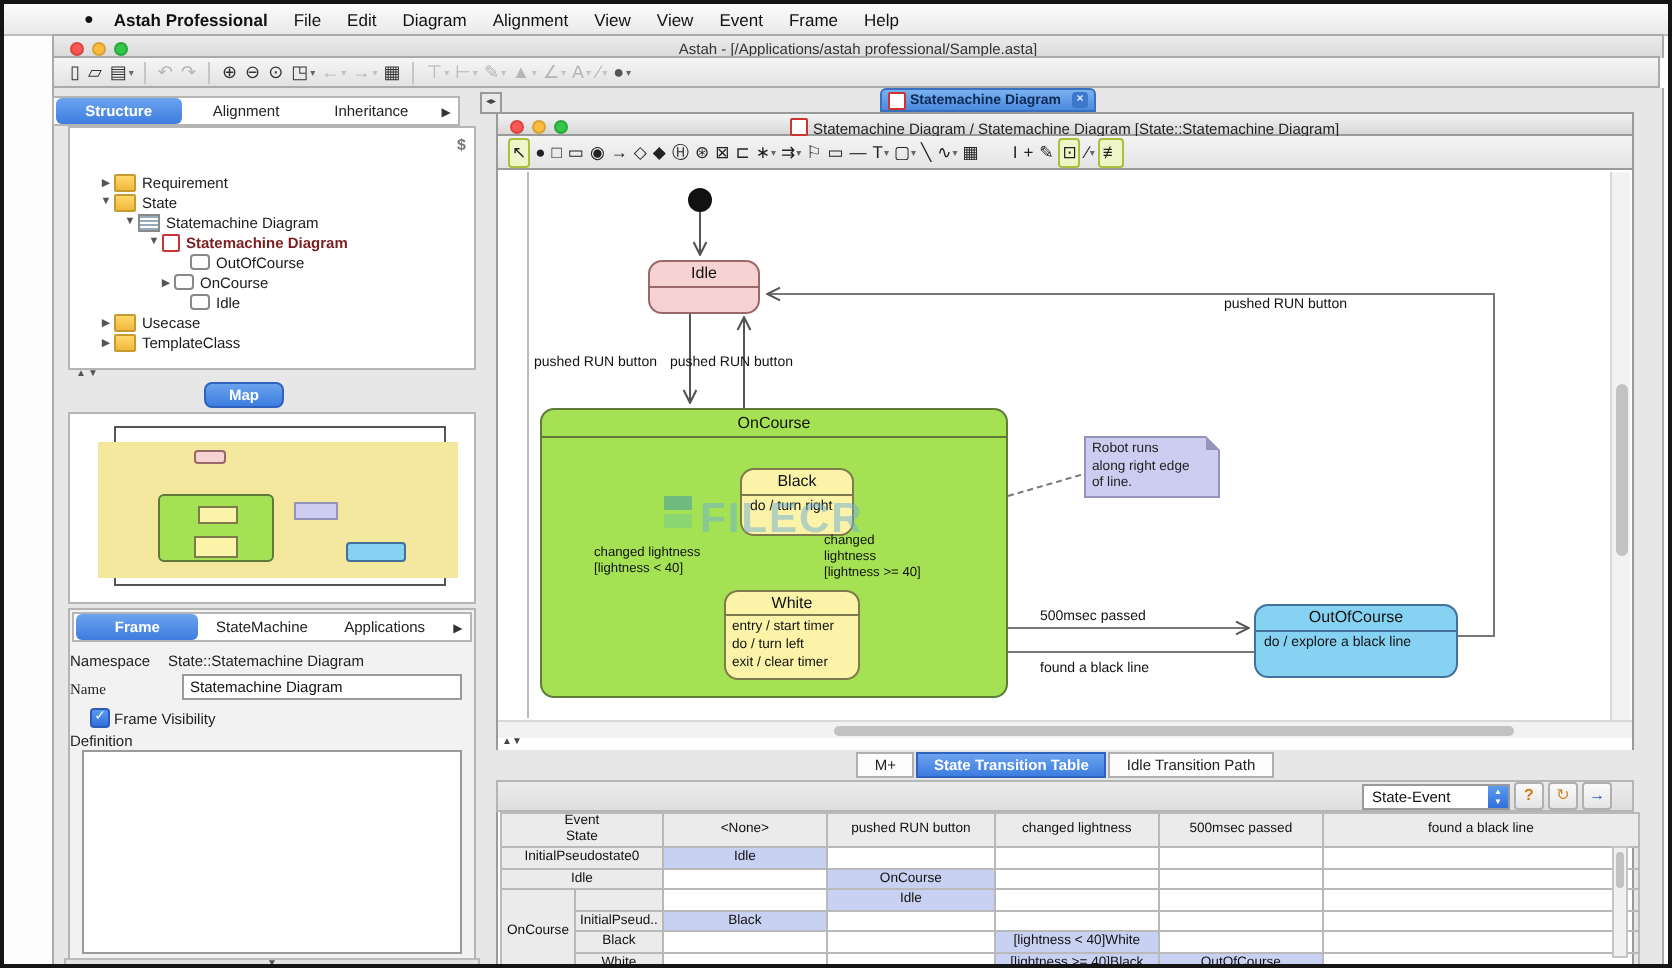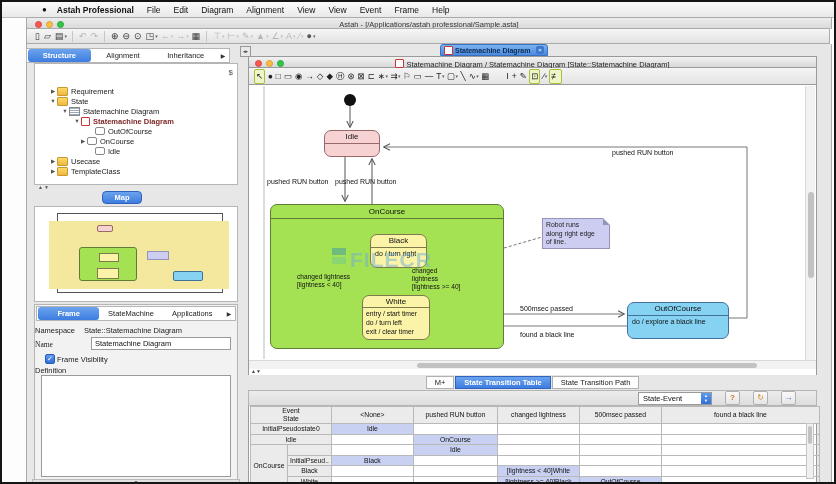--- a/index.html
+++ b/index.html
@@ -107,21 +107,21 @@
   .sbh{position:absolute;background:#f2f2f2;border-top:1px solid #d8d8d8;}
   .thumb{position:absolute;background:#c2c2c2;border-radius:4px;}
   
   #bsplit{left:247px;top:366px;width:567px;height:7px;font-size:5px;color:#444;line-height:7px;padding-left:2px;}
   #btabs{left:246px;top:373px;width:569px;height:15px;background:#e7e7e7;display:flex;justify-content:center;
          align-items:center;gap:1px;font-size:7.5px;}
   .btab{background:#fdfdfd;border:1px solid #b0b0b0;padding:1px 8px;line-height:9px;color:#222;}
   .btab.sel{background:linear-gradient(#6ca3ee,#3d7de0);color:#fff;border-color:#2f63bd;font-weight:bold;}
   #bctrl{left:246px;top:388px;width:569px;height:16px;background:linear-gradient(#ececec,#dedede);
          border:1px solid #b5b5b5;box-sizing:border-box;display:flex;align-items:center;justify-content:flex-end;
-         gap:13px;padding-right:20px;font-size:7.5px;}
+         gap:2px;padding-right:10px;font-size:7.5px;}
   #sel-box{width:72px;height:11px;background:#fff;border:1px solid #9a9a9a;display:flex;align-items:center;}
   #sel-box .val{flex:1;padding-left:4px;line-height:11px;color:#111;}
   #sel-box .step{width:10px;height:11px;background:linear-gradient(#5d9bf0,#2f6fd8);color:#fff;font-size:4px;
                  line-height:5px;text-align:center;}
   .cicon{width:13px;height:12px;border:1px solid #b0b0b0;background:linear-gradient(#fafafa,#e5e5e5);
          font-size:8px;text-align:center;line-height:12px;border-radius:2px;}
   .cicon.q{color:#d07818;font-weight:bold;}
   .cicon.r{color:#d08a2a;}
   .cicon.a{color:#2a5cc8;}
   
@@ -430,21 +430,21 @@
     <div class="thumb" style="left:1.5px;top:106px;width:6px;height:86px;"></div>
   </div>
   <div class="abs sbh" style="left:247px;top:358px;width:567px;height:8px;">
     <div class="thumb" style="left:168px;top:1.5px;width:340px;height:5px;"></div>
   </div>
 
   <div class="abs" id="bsplit">▲▼</div>
   <div class="abs" id="btabs">
     <span class="btab">M+</span>
     <span class="btab sel">State Transition Table</span>
-    <span class="btab">State Transition Path</span>
+    <span class="btab">Idle Transition Path</span>
   </div>
   <div class="abs" id="bctrl">
     <span id="sel-box">
       <span class="val">State-Event</span>
       <span class="step">▲<br>▼</span>
     </span>
     <span class="cicon q">?</span>
     <span class="cicon r">↻</span>
     <span class="cicon a">→</span>
   </div>

